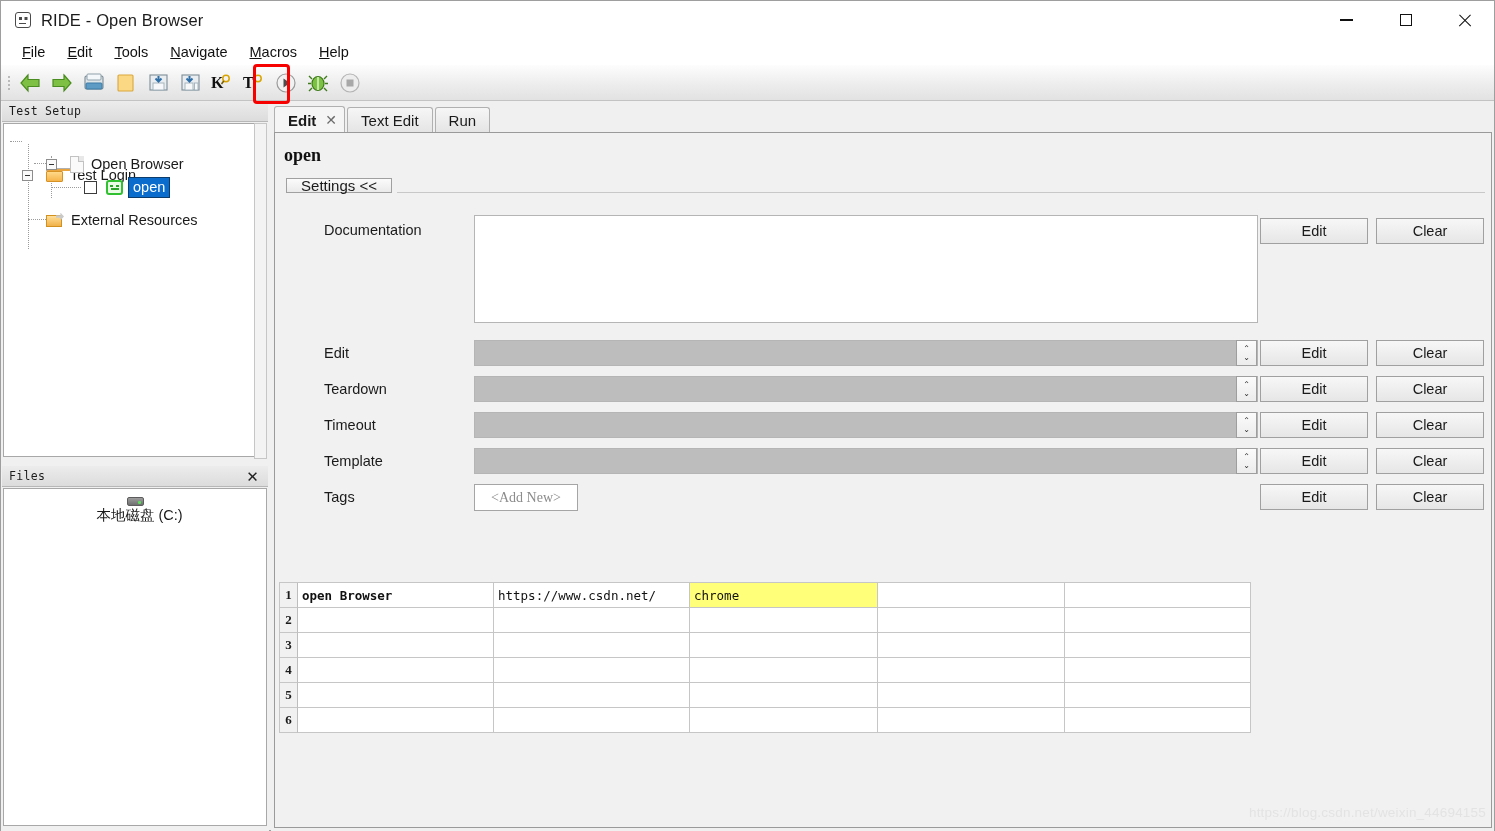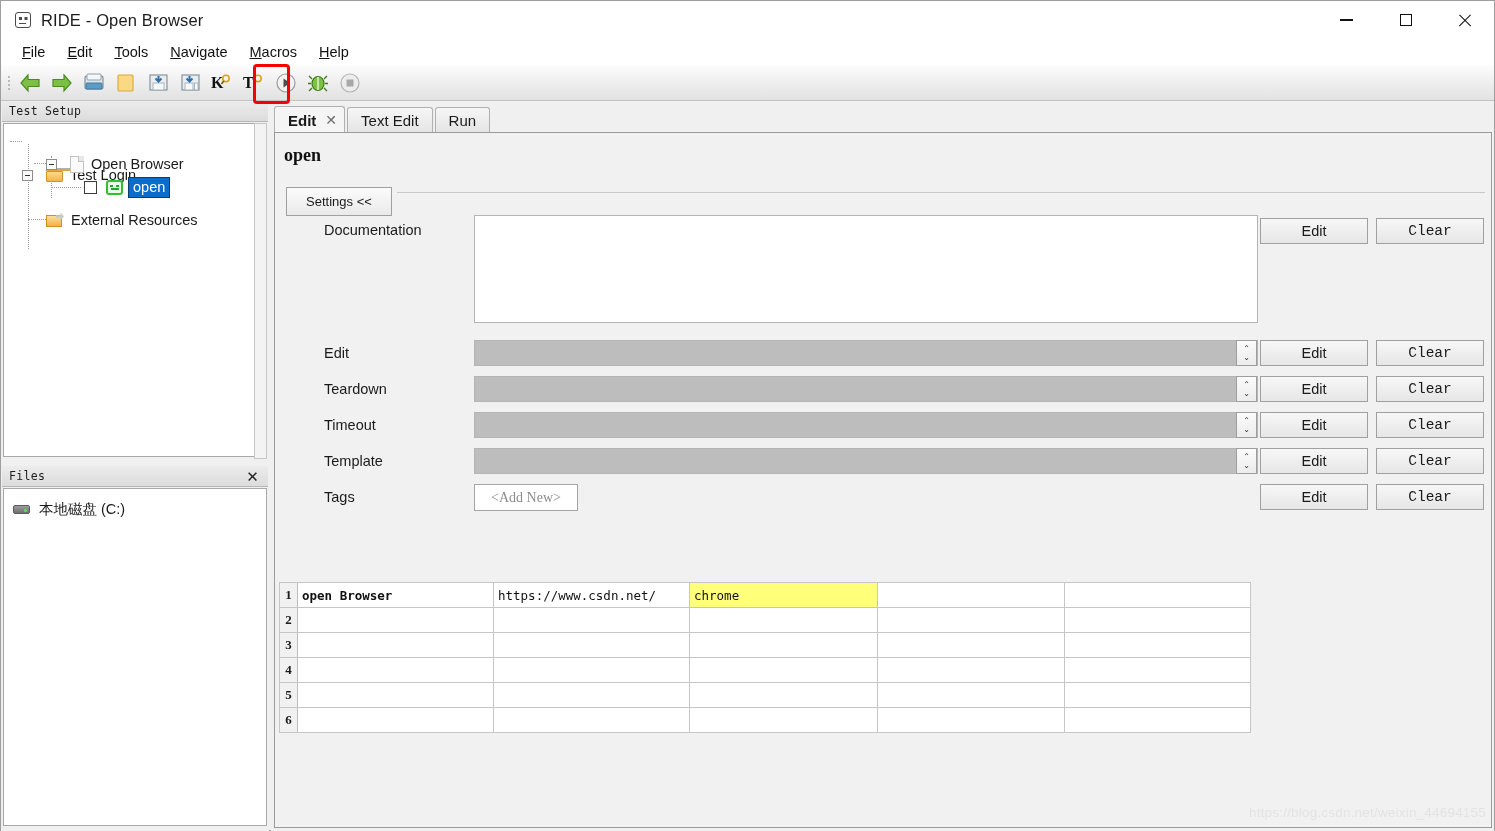--- a/index.html
+++ b/index.html
@@ -314,26 +314,26 @@
     width: 1218px; height: 696px;
     background: #f1f1f1;
     border: 1px solid #9a9a9a;
   }
   #kw-title {
     position: absolute; left: 9px; top: 12px;
     font-family: "Liberation Serif", serif;
     font-weight: bold; font-size: 18px; color: #111;
   }
   #settings-btn {
-    position: absolute; left: 11px; top: 54px;
-    height: 29px; min-width: 106px;
+    position: absolute; left: 11px; top: 45px;
+    height: 15px; min-width: 106px;
     display: flex; align-items: center; justify-content: center;
     background: linear-gradient(#fbfbfb, #eaeaea);
     border: 1px solid #a0a0a0;
-    font-size: 13px; color: #1a1a1a;
+    font-size: 15px; color: #1a1a1a;
   }
   #settings-rule {
     position: absolute; left: 122px; top: 59px;
     width: 1088px; height: 1px; background: #c8c8c8;
   }
 
   .frow { position: absolute; left: 0; width: 1218px; }
   .flabel {
     position: absolute; left: 13px;
     font-size: 14.5px; color: #1a1a1a; margin-left: 36px;
@@ -376,21 +376,21 @@
   }
   .btn {
     position: absolute;
     width: 108px; height: 26px;
     background: linear-gradient(#f7f7f7, #e6e6e6);
     border: 1px solid #a0a0a0;
     display: flex; align-items: center; justify-content: center;
     font-size: 14.5px; color: #1a1a1a;
   }
   .btn.edit { left: 985px; }
-  .btn.clear { left: 1101px; font-family: Liberation Mono, monospace; }
+  .btn.clear { left: 1101px; }
 
   
   #grid {
     position: absolute; left: 4px; top: 449px;
     width: 972px;
     border-top: 1px solid #c6c6c6;
     border-left: 1px solid #c6c6c6;
     background: #fff;
   }
   .grow { display: flex; height: 25px; }
@@ -587,21 +587,21 @@
       </div>
       <div id="tree-scroll"></div>
     </div>
 
     <div id="files-panel">
       <div class="panel-header">
         <span>Files</span>
         <span class="close-x">✕</span>
       </div>
       <div id="files-body">
-        <div class="drive-row" style="margin-top:8px;">
+        <div class="drive-row" style="margin-top:8px;flex-direction:column;">
           <div class="drive-ic"></div>
           <span>本地磁盘 (C:)</span>
         </div>
       </div>
     </div>
   </div>
 
   <div id="main">
 
     <div id="tabstrip">

